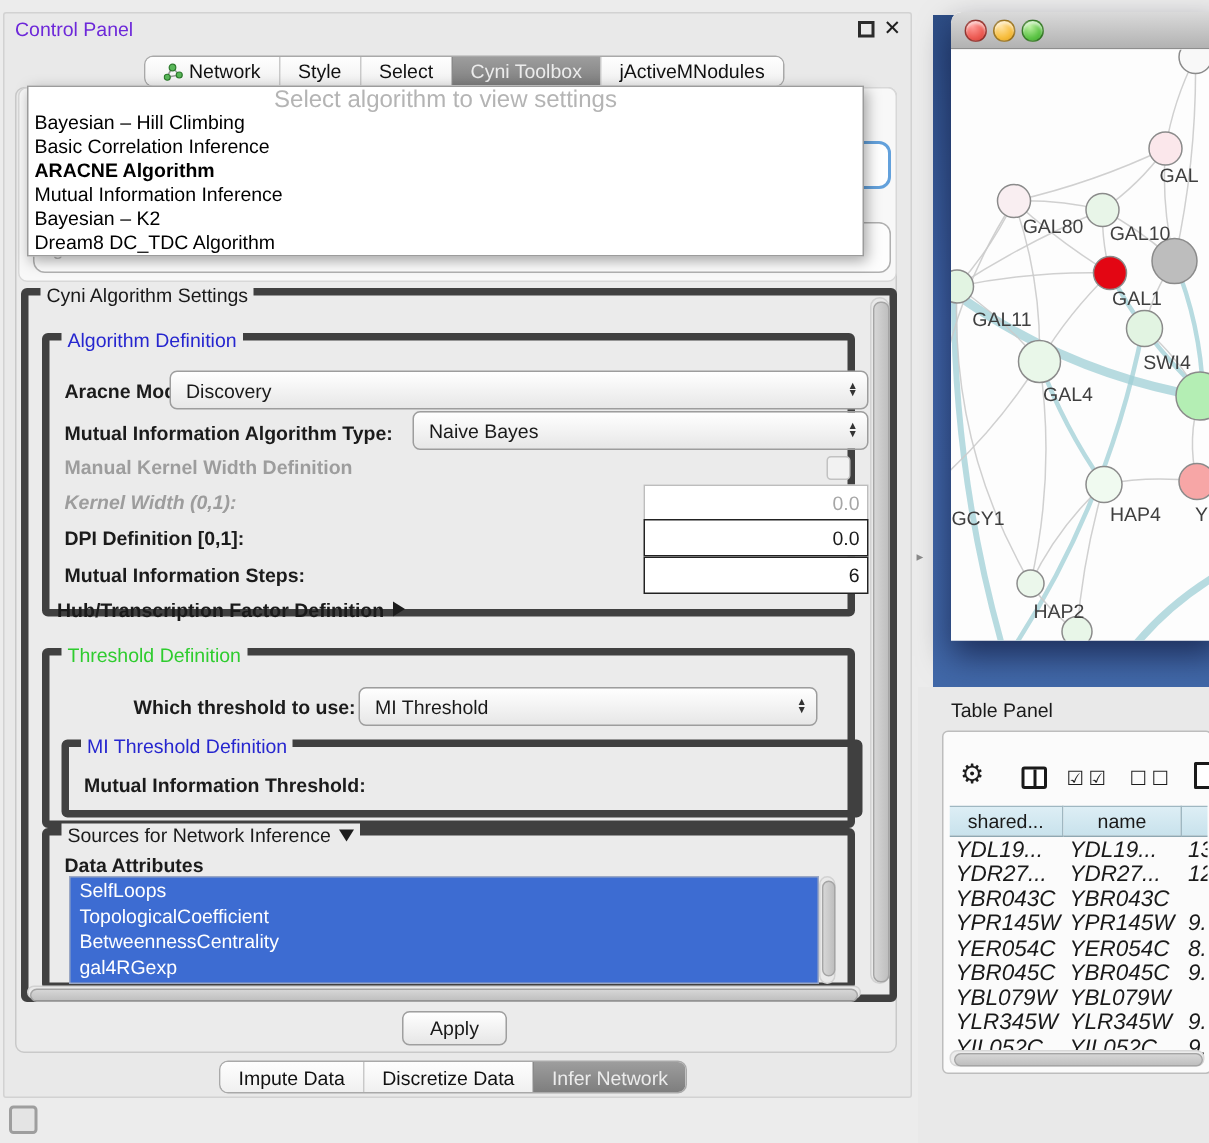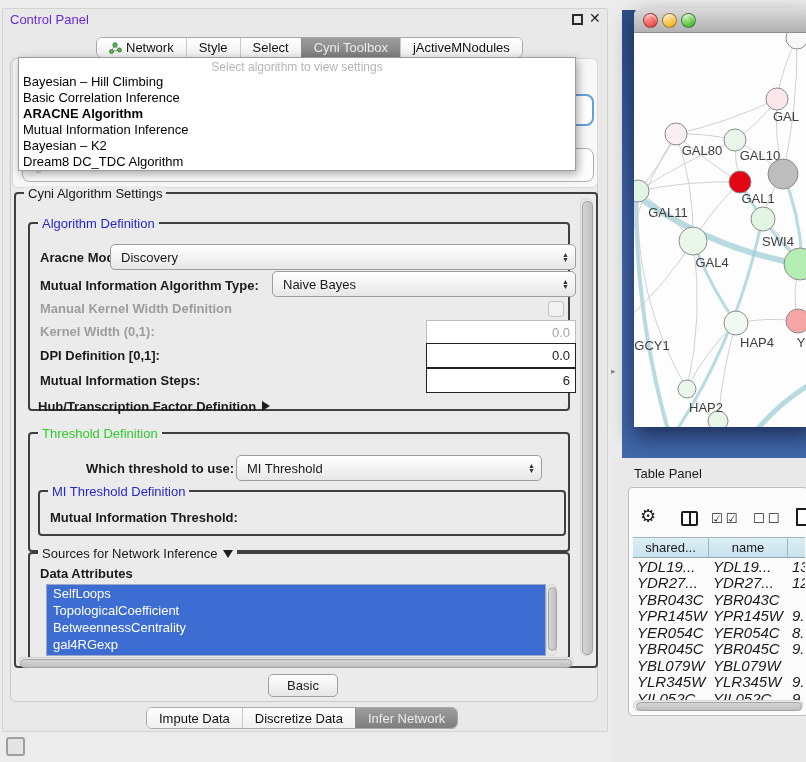--- a/index.html
+++ b/index.html
@@ -14,25 +14,25 @@
   .tabbar{display:flex;height:21px;border:1px solid #a9a9a9;border-radius:6px;background:#fdfdfd;overflow:hidden;align-items:stretch;}
   .tab{display:flex;align-items:center;gap:4px;padding:0 12px;font-size:13px;background:linear-gradient(#fefefe,#f0f0f0);border-left:1px solid #c9c9c9;white-space:nowrap;color:#111;}
   .tab:first-child{border-left:none;}
   .tab.selected{background:linear-gradient(#9d9d9d,#7e7e7e);color:#ececec;border-left-color:#8a8a8a;}
   .main-panel{left:10px;top:58px;width:588px;height:644px;background:#ebebeb;border:1px solid #c9c9c9;border-radius:6px;}
   .sub-panel{left:12px;top:58px;width:586px;height:130px;background:#f8f8f8;border:1px solid #d8d8d8;border-radius:6px;}
   .bg-combo-a{left:22px;top:94px;width:572px;height:32px;background:#ffffff;border:2px solid #63a1dc;border-radius:8px;}
   .bg-combo-b{left:22px;top:148px;width:572px;height:34px;background:#fdfdfd;border:1px solid #b0b0b0;border-radius:8px;display:flex;align-items:center;padding-left:12px;color:#b8b8b8;}
   
   .popup{left:18px;top:57px;width:558px;height:114px;background:#ffffff;border:1px solid #9c9c9c;box-shadow:2px 3px 9px rgba(0,0,0,.35);z-index:40;}
-  .popup .hint{height:14px;line-height:14px;text-align:center;color:#b4b4b4;font-size:12px;margin-top:2px;}
+  .popup .hint{height:14px;line-height:14px;text-align:center;color:#b4b4b4;font-size:16px;margin-top:2px;}
   .algo-option{height:16px;line-height:16px;padding-left:4px;font-size:13px;color:#000;white-space:nowrap;}
   .algo-option.bold{font-weight:bold;}
   
-  .groupbox{border:2px solid #404040;border-radius:4px;}
+  .groupbox{border:5px solid #404040;border-radius:4px;}
   .gb-title{position:absolute;top:-8px;left:8px;background:#ebebeb;padding:0 4px;font-size:13px;white-space:nowrap;display:flex;align-items:center;gap:5px;}
   .blue{color:#2626cf;} .green{color:#2fcc2f;}
   .lbl{position:absolute;font-size:13px;font-weight:bold;color:#1b1b1b;white-space:nowrap;}
   .lbl.disabled{color:#9d9d9d;}
   .combo{position:absolute;border:1px solid #9d9d9d;border-radius:5px;background:linear-gradient(#ffffff,#e7e7e7);display:flex;align-items:center;padding-left:10px;font-size:13px;}
   .arrows{position:absolute;right:6px;top:50%;transform:translateY(-50%);font-size:7px;line-height:5px;color:#333;text-align:center;}
   .field{position:absolute;border:1.5px solid #222;background:#fff;display:flex;align-items:center;justify-content:flex-end;padding:0 5px;font-size:13px;}
   .field.disabled{border:1px solid #bdbdbd;color:#a6a6a6;}
   .checkbox{position:absolute;width:14px;height:14px;border:1px solid #c2c2c2;border-radius:3px;background:#f2f2f2;}
   .tri-right{display:inline-block;width:0;height:0;border-left:8px solid #1d1d1d;border-top:5px solid transparent;border-bottom:5px solid transparent;margin-left:6px;}
@@ -148,21 +148,21 @@
 
     <span class="lbl" style="left:10px;top:54px;">Mutual Information Algorithm Type:</span>
     <div class="combo" style="left:242px;top:47px;width:292px;height:24px;">
       <span>Naive Bayes</span>
       <span class="arrows">▲<br>▼</span>
     </div>
 
     <span class="lbl disabled" style="left:10px;top:77px;">Manual Kernel Width Definition</span>
     <div class="checkbox" style="left:518px;top:77px;"></div>
 
-    <span class="lbl disabled" style="left:10px;top:100px;">Kernel Width (0,1):</span>
+    <span class="lbl disabled" style="left:10px;top:100px;font-style:italic;">Kernel Width (0,1):</span>
     <div class="field disabled" style="left:396px;top:96px;width:138px;height:22px;">0.0</div>
 
     <span class="lbl" style="left:10px;top:124px;">DPI Definition [0,1]:</span>
     <div class="field" style="left:396px;top:119px;width:138px;height:23px;">0.0</div>
 
     <span class="lbl" style="left:10px;top:149px;">Mutual Information Steps:</span>
     <div class="field" style="left:396px;top:144px;width:138px;height:23px;">6</div>
   </div>
 
   <div class="abs" style="left:38px;top:398px;height:16px;display:flex;align-items:center;">
@@ -203,21 +203,21 @@
       <div class="attr-item">gal4RGexp</div>
     </div>
   <div class="abs scroll-track-v" style="left:546px;top:584px;width:11px;height:72px;">
     <div class="thumb-v" style="top:2px;height:62px;width:7px;"></div>
   </div>
 
   <div class="abs" style="left:18px;top:657px;width:556px;height:9px;background:#e9e9e9;border:1px solid #d2d2d2;border-radius:5px;">
     <div class="thumb-h" style="left:1px;width:550px;"></div>
   </div>
 
-  <div class="abs apply-btn">Basic</div>
+  <div class="abs apply-btn">Apply</div>
 
   <div class="abs tabbar" style="left:146px;top:707px;height:22px;">
     <div class="tab">
         <span>Impute Data</span>
       </div>
     <div class="tab">
         <span>Discretize Data</span>
       </div>
     <div class="tab selected">
         <span>Infer Network</span>

